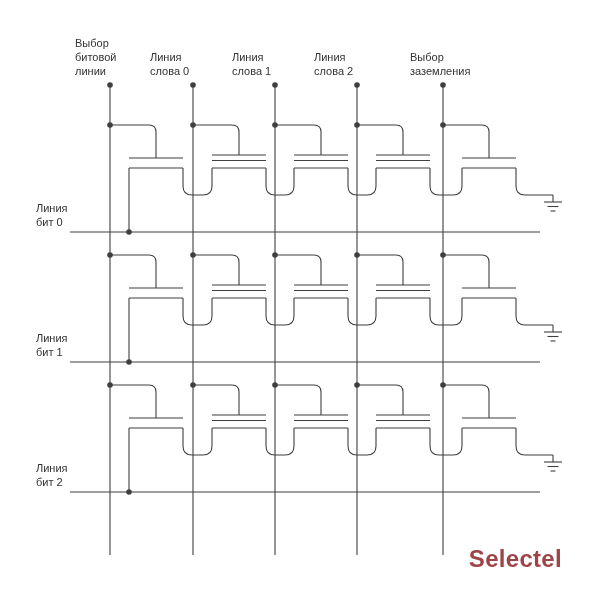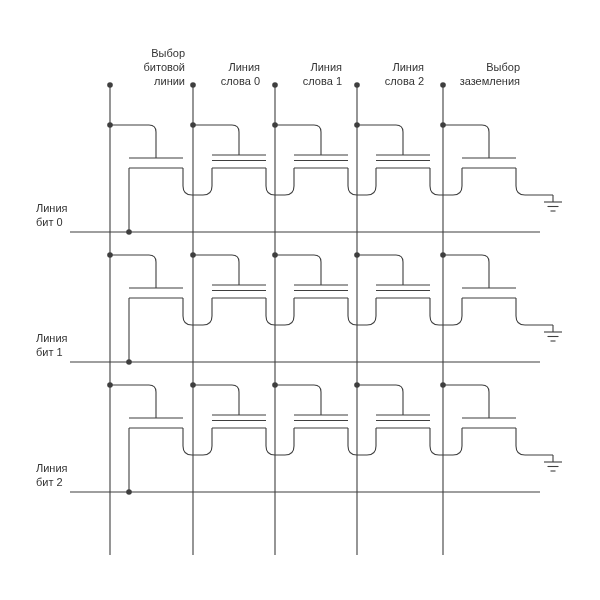--- a/index.html
+++ b/index.html
@@ -9,21 +9,21 @@
     font-family:"Liberation Sans",sans-serif;
   }
   .stage{position:absolute;inset:0;}
   svg{position:absolute;left:0;top:0;}
   .label{
     position:absolute;
     font:11px/14px "Liberation Sans",sans-serif;
     color:#333333;
     white-space:pre-line;
   }
-  .col{width:110px;text-align:right;margin-top:10px;}
+  .col{width:110px;text-align:left;}
   .c0{left:75px;top:36px;}
   .c1{left:150px;top:50px;}
   .c2{left:232px;top:50px;}
   .c3{left:314px;top:50px;}
   .c4{left:410px;top:50px;}
   .row{width:70px;text-align:left;}
   .r0{left:36px;top:201px;}
   .r1{left:36px;top:331px;}
   .r2{left:36px;top:461px;}
   .logo{
@@ -167,13 +167,14 @@
   <div class="label col c4">Выбор
 заземления</div>
 
   <div class="label row r0">Линия
 бит 0</div>
   <div class="label row r1">Линия
 бит 1</div>
   <div class="label row r2">Линия
 бит 2</div>
 
+  <div class="logo" style="color: rgb(158, 68, 73);">Selectel</div>
 </div>
 
 </body></html>

